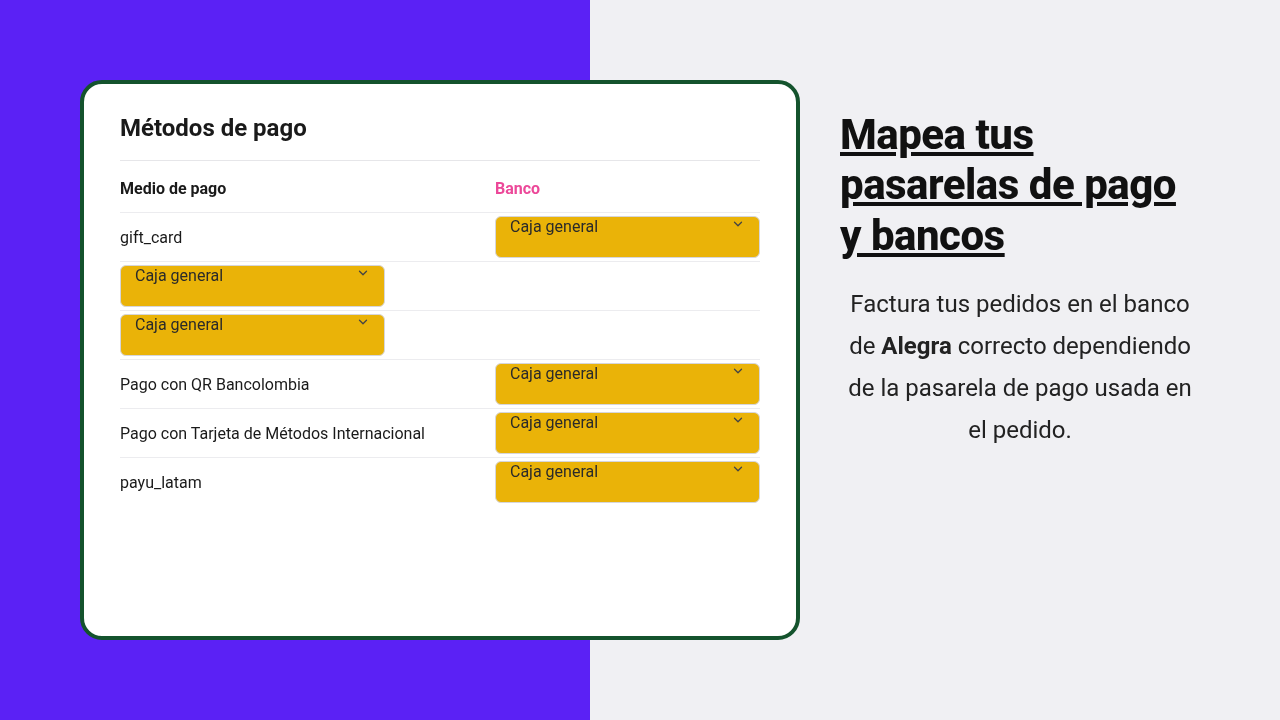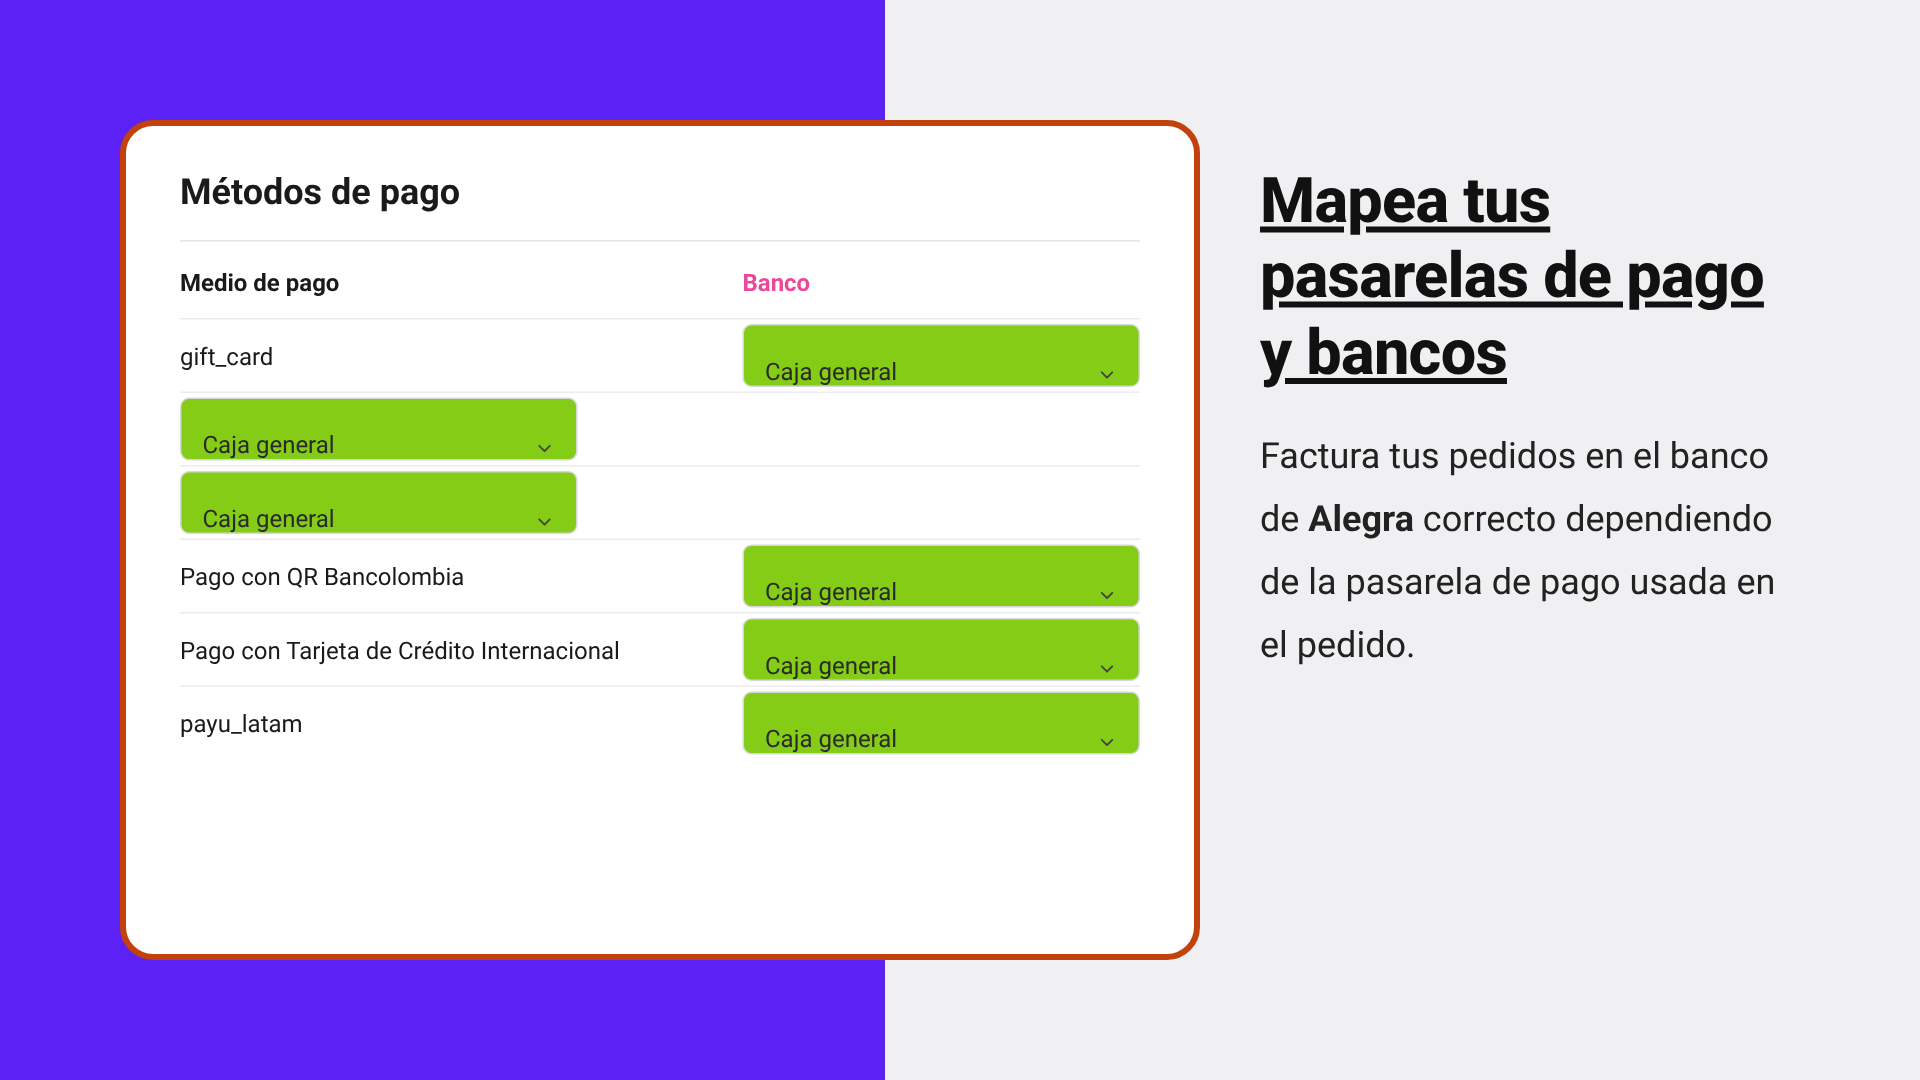--- a/index.html
+++ b/index.html
@@ -10,57 +10,57 @@
   }
   .purple-band {
     position: absolute; left: 0; top: 0; width: 590px; height: 720px;
     background: #5b21f5;
   }
   .card {
     position: absolute;
     left: 80px; top: 80px;
     width: 720px; height: 560px;
     background: #fff;
-    border: 4px solid #c2410c;
+    border: 4px solid #14532d;
     border-radius: 22px;
     padding: 30px 36px 20px 36px;
   }
   .card-title {
     font-size: 24px; font-weight: 700; color: #1a1a1a;
     margin-bottom: 18px;
   }
   .divider { height: 1px; background: #e6e6e9; width: 100%; }
   .table-header {
     display: flex; align-items: center; padding: 18px 0 14px 0; gap: 24px;
   }
   .col-left { flex: 1 1 auto; font-size: 16px; color: #1a1a1a; }
   .col-right { width: 265px; font-size: 16px; color: #ec4899; }
   .th { font-weight: 700; }
   .row { display: flex; align-items: center; padding: 3px 0; border-top: 1px solid #ececef; }
   .select {
     width: 265px; height: 42px;
     border: 1px solid #d6d6db; border-radius: 6px;
-    background: #84cc16; display: flex; align-items: flex-end;
+    background: #eab308; display: flex; align-items: flex-start;
     padding: 0 14px; justify-content: space-between;
     cursor: pointer;
   }
   .select-value { font-size: 16px; color: #2a2a2a; }
   .chev { width: 14px; height: 14px; position: relative; }
   .chev svg { width: 14px; height: 14px; display: block; }
   .right-copy {
     position: absolute; left: 840px; top: 110px; width: 360px;
     color: #111;
   }
   .headline {
     font-weight: 800; font-size: 42px; line-height: 1.2; letter-spacing: -0.5px;
     margin-bottom: 22px;
     text-decoration: underline;
   }
   .body {
-    font-size: 24px; line-height: 1.75; color: #222; font-weight: 400;
+    font-size: 24px; line-height: 1.75; color: #222; font-weight: 400; text-align: center;
   }
   .body b { font-weight: 700; }
 </style>
 </head>
 <body>
 
 <div class="stage">
   <div class="purple-band"></div>
 
   <div class="card">
@@ -109,21 +109,21 @@
           <div class="select">
             <span class="select-value">Caja general</span>
             <span class="chev">
               <svg viewBox="0 0 24 24">
                 <path d="M6 9l6 6 6-6" fill="none" stroke="#444" stroke-width="2.2" stroke-linecap="round" stroke-linejoin="round"></path>
               </svg>
             </span>
           </div>
         </div>
         <div class="row">
-          <div class="col-left">Pago con Tarjeta de Crédito Internacional</div>
+          <div class="col-left">Pago con Tarjeta de Métodos Internacional</div>
           <div class="select">
             <span class="select-value">Caja general</span>
             <span class="chev">
               <svg viewBox="0 0 24 24">
                 <path d="M6 9l6 6 6-6" fill="none" stroke="#444" stroke-width="2.2" stroke-linecap="round" stroke-linejoin="round"></path>
               </svg>
             </span>
           </div>
         </div>
         <div class="row">

